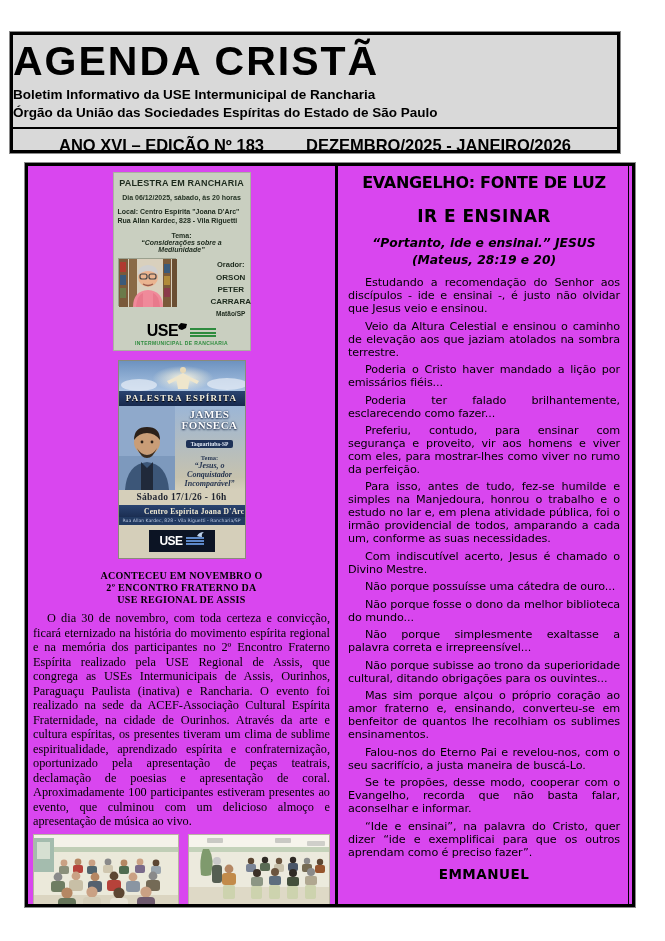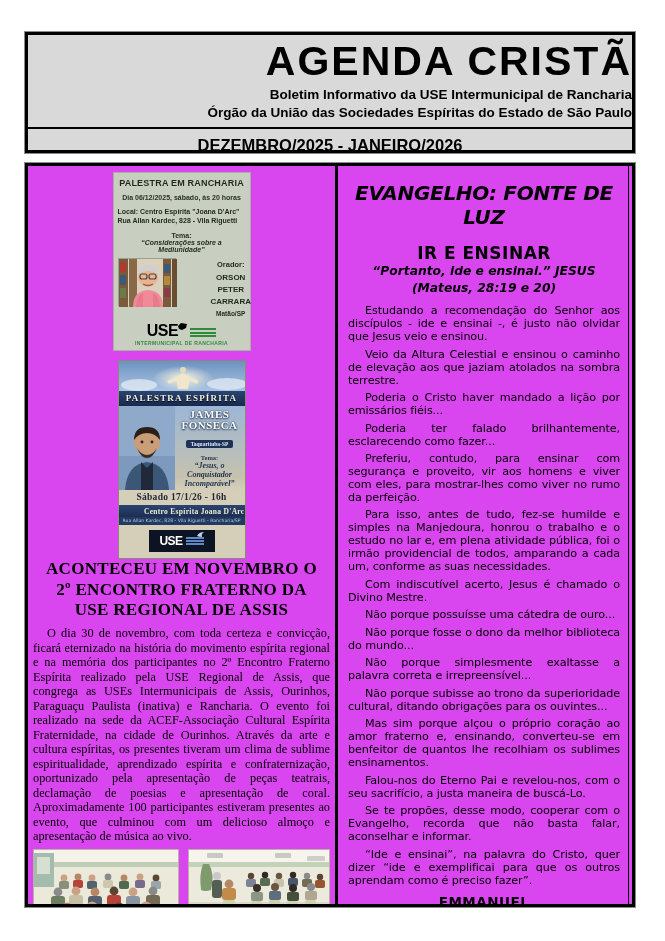--- a/index.html
+++ b/index.html
@@ -5,23 +5,23 @@
   * { margin:0; padding:0; box-sizing:border-box; }
   html,body { background:#fff; }
   body {
     width:665px; height:941px; position:relative;
     font-family:"Liberation Sans", sans-serif; color:#000;
     overflow:hidden;
   }
 
   
   .header-box {
-    position:absolute; left:25px; top:32px; width:610px; height:121px;
+    position:absolute; left:10px; top:32px; width:610px; height:121px;
     background:#d9d9d9; border:3px solid #000; box-shadow:0 0 0 1px #8a8a8a;
-    text-align:right; overflow:hidden;
+    text-align:left; overflow:hidden;
   }
   .masthead-title {
     font-size:41px; font-weight:bold; letter-spacing:2px; margin-top:5px;
     line-height:1.05;
   }
   .masthead-sub { font-size:13.5px; font-weight:bold; line-height:1.3; }
   .masthead-sub.first { margin-top:3px; }
   .header-divider { border-top:2px solid #000; margin-top:6px; }
   .edition-row {
     display:flex; justify-content:center; gap:42px;
@@ -113,57 +113,58 @@
     width:66px; height:22px; margin:0 auto; background:#0c1424;
     display:flex; align-items:center; justify-content:center; gap:3px; position:relative;
   }
   .p2-use-word { color:#fff; font-family:"Liberation Sans",sans-serif; font-weight:bold; font-size:12px; letter-spacing:-.5px; }
   .p2-use-lines { display:flex; flex-direction:column; gap:1.5px; }
   .p2-use-lines i { display:block; width:18px; height:1.6px; background:#5d88c8; }
   .p2-use-bird { position:absolute; top:1px; right:10px; width:9px; height:7px; }
 
   
   .news-title {
-    font-family:"Liberation Serif", serif; font-weight:bold; font-size:17px;
-    text-align:center; line-height:1.22; letter-spacing:.3px;
+    font-family:"Liberation Serif", serif; font-weight:bold; font-size:10px;
+    text-align:center; line-height:1.22; margin-top:11px; letter-spacing:.3px;
   }
   .news-body {
     font-family:"Liberation Serif", serif; font-size:12.3px; line-height:1.18;
     text-align:justify; text-indent:14px; padding:0 5px; margin-top:5px;
   }
   .photo-strip { display:flex; gap:9px; padding:0 5px; margin-top:5px; }
   .photo-strip .photo { border:1px solid #b9b4a2; }
   .photo svg { display:block; }
 
   
   .gospel-title {
-    font-size:20px; font-weight:bold; font-style:italic; text-align:center;
-    margin-top:11px; letter-spacing:-.3px;
+    font-size:16px; font-weight:bold; text-align:center;
+    margin-top:3px; letter-spacing:-.3px;
   }
   .gospel-sub { font-size:17px; font-weight:bold; text-align:center; margin-top:14px; letter-spacing:.5px; }
   .gospel-quote {
     font-size:12.3px; font-weight:bold; font-style:italic; text-align:center;
-    line-height:1.35;
+    margin-top:9px; line-height:1.35;
   }
   .gospel-body p {
     font-size:11.2px; line-height:1.16; text-align:justify; text-indent:17px;
     margin-top:4.5px; letter-spacing:-.1px;
   }
   .gospel-body p:first-child { margin-top:8px; }
   .gospel-sig { font-size:13.5px; font-weight:bold; text-align:center; margin-top:7px; letter-spacing:.5px; }
 </style>
 </head>
 <body>
 
 <div class="header-box">
   <div class="masthead-title">AGENDA CRISTÃ</div>
   <div class="masthead-sub first">Boletim Informativo da USE Intermunicipal de Rancharia</div>
   <div class="masthead-sub">Órgão da União das Sociedades Espíritas do Estado de São Paulo</div>
   <div class="header-divider"></div>
   <div class="edition-row">
+    <span>ANO XVI – EDIÇÃO Nº 183</span>
     <span>DEZEMBRO/2025 - JANEIRO/2026</span>
   </div>
 </div>
 
 <div class="main-box">
 
   <div class="left-col">
 
     <div class="poster1">
       <div class="p1-title">PALESTRA EM RANCHARIA</div>

